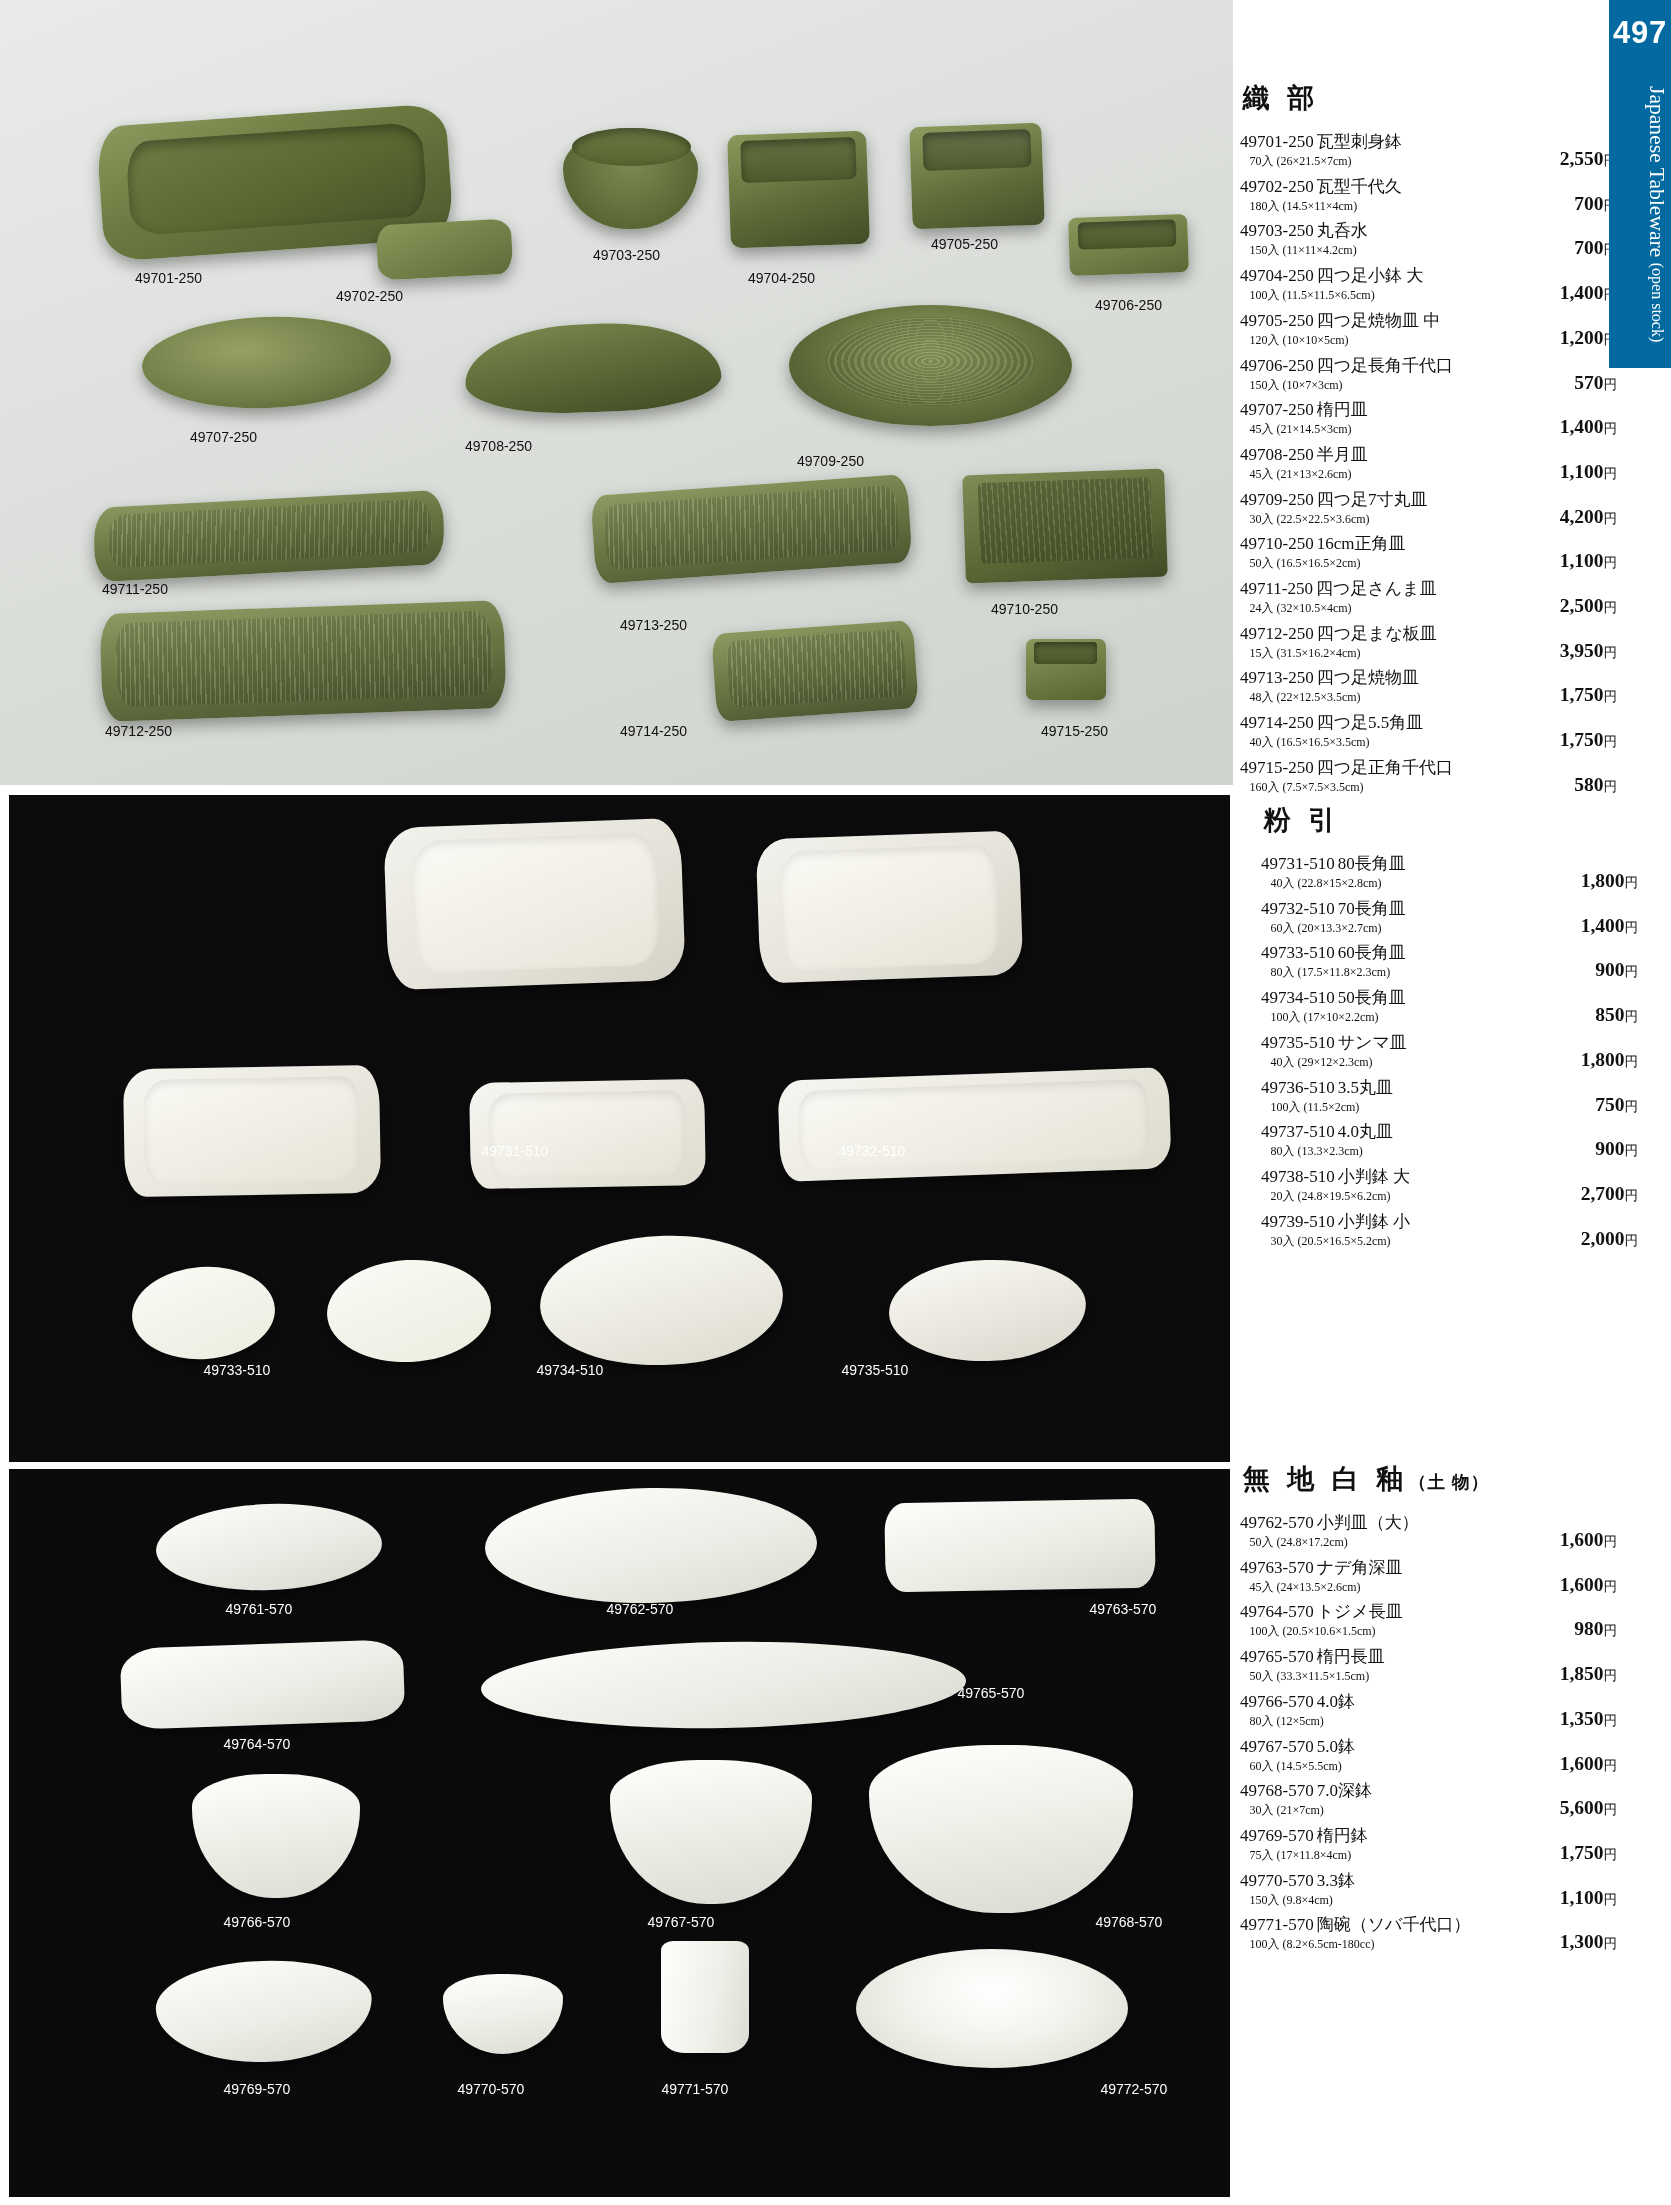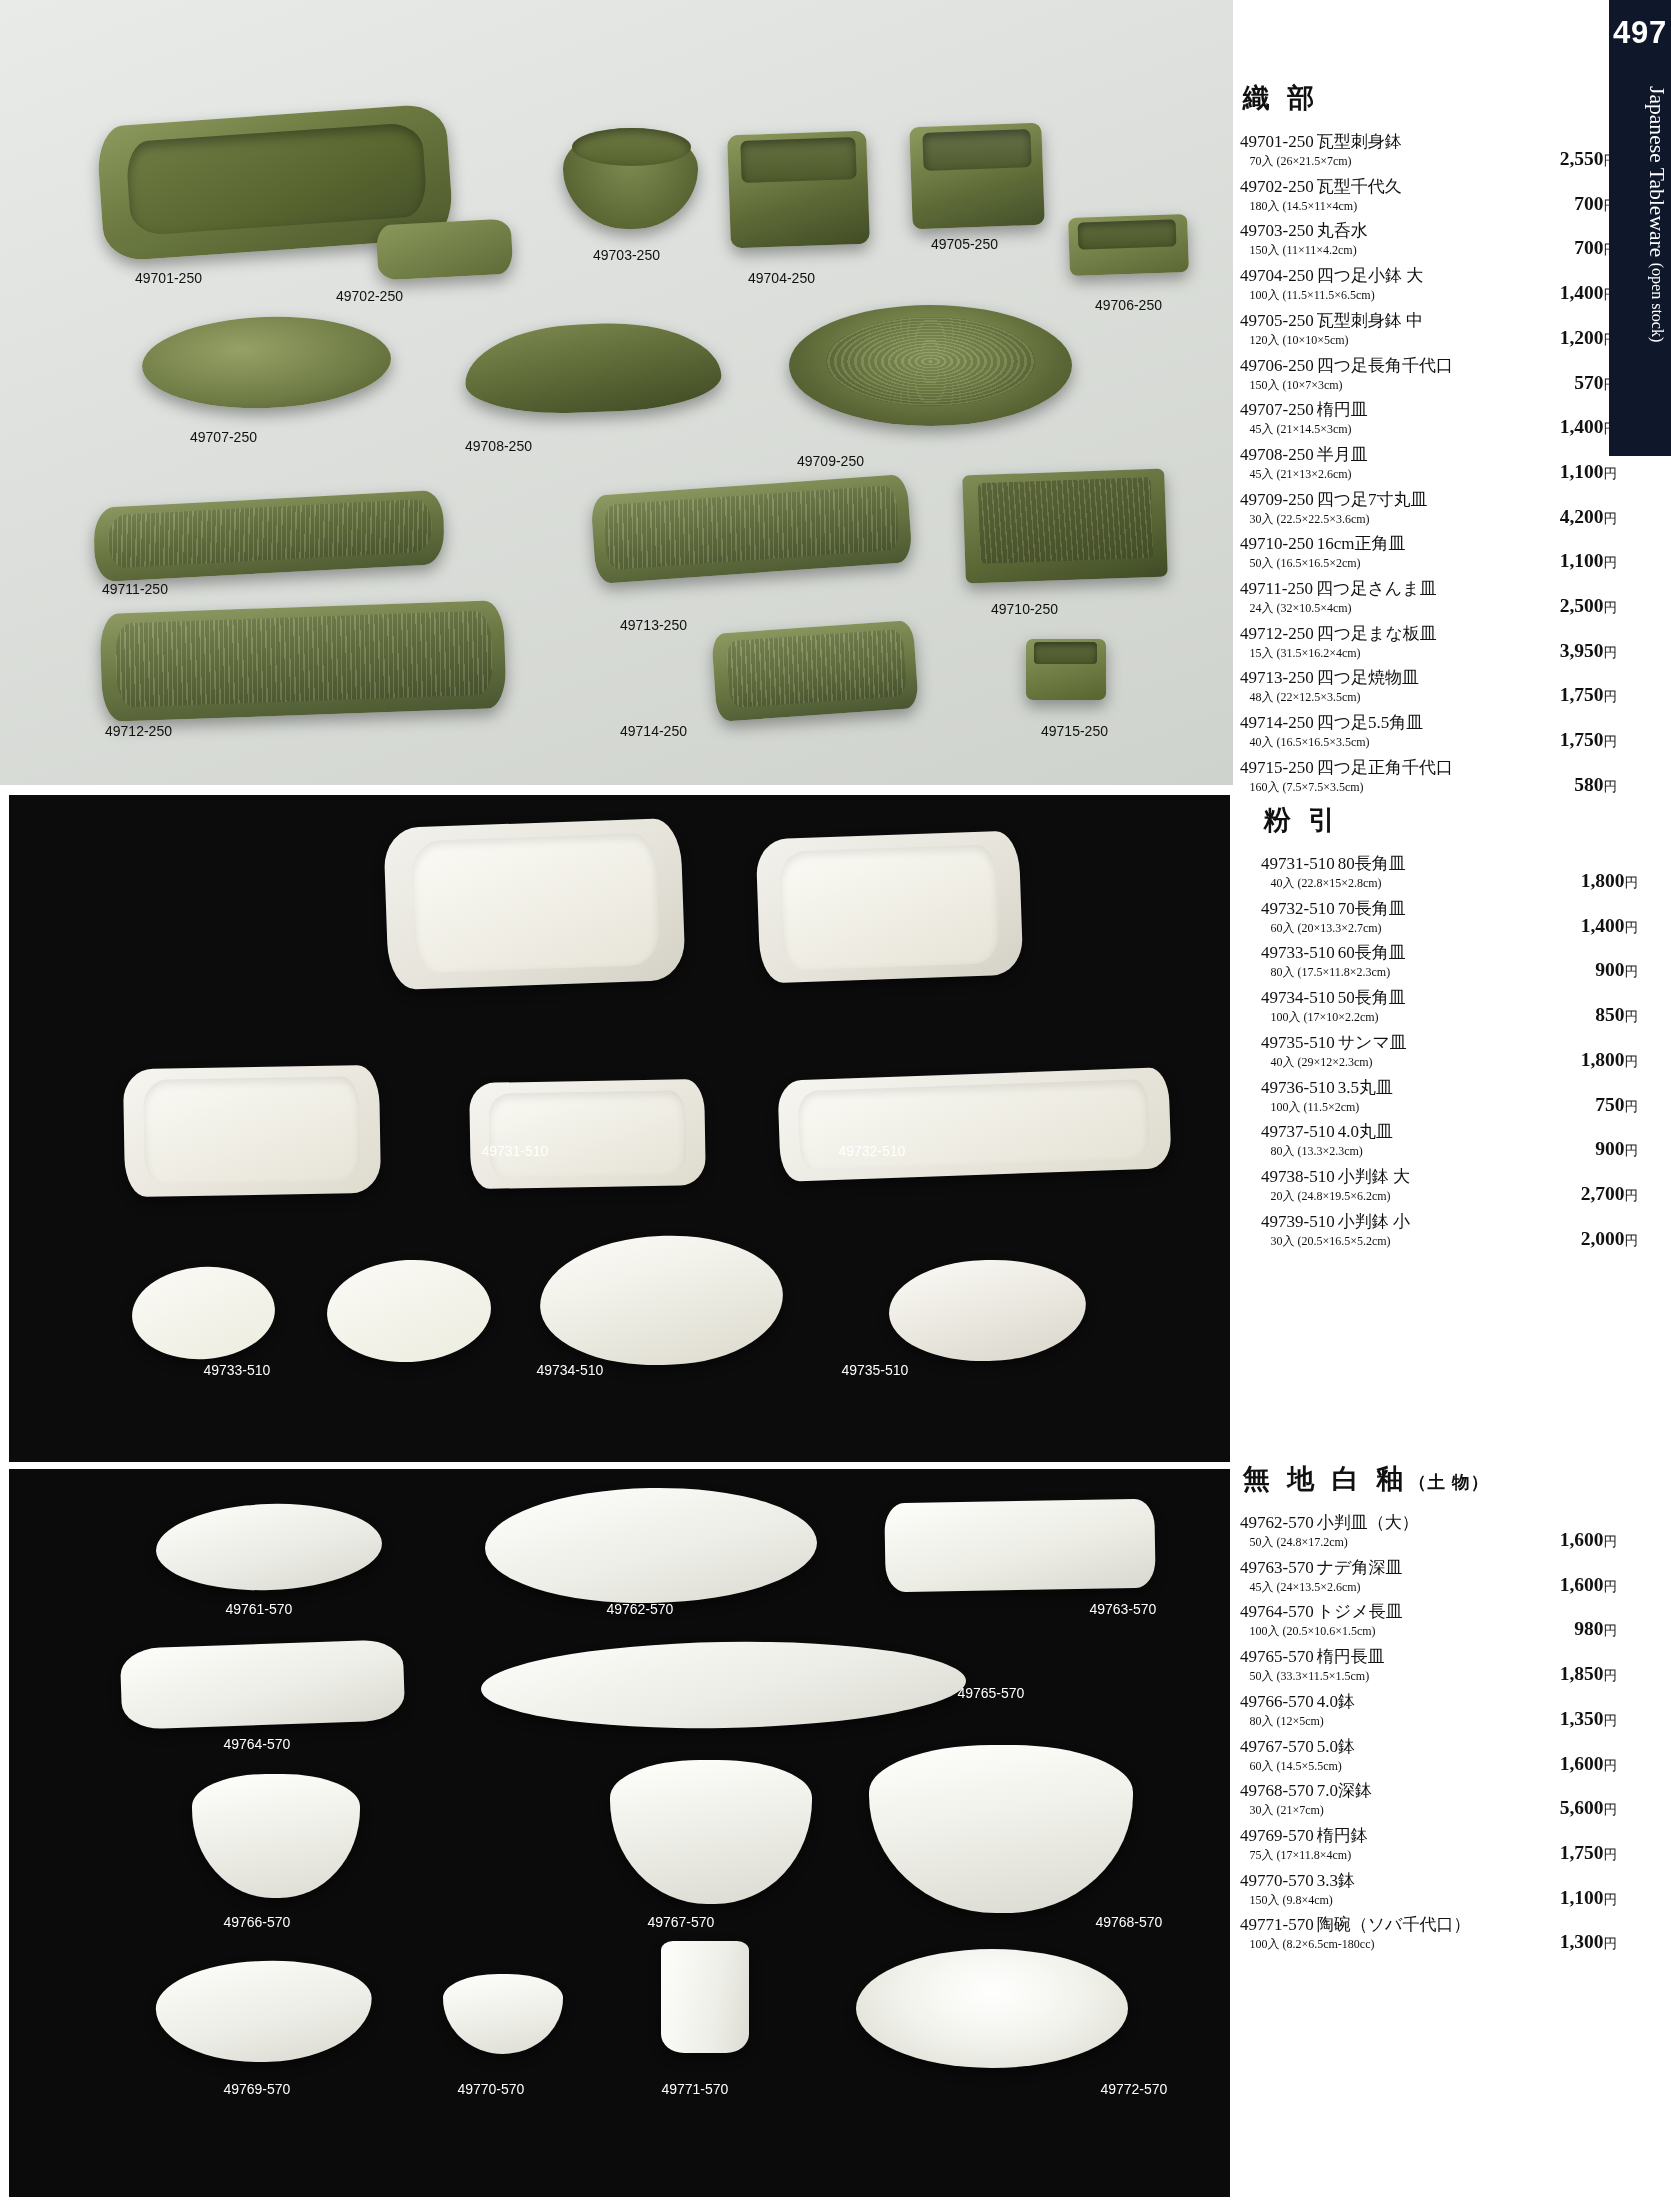--- a/index.html
+++ b/index.html
@@ -8,22 +8,22 @@
     background:#ffffff;
     font-family:"Liberation Sans", sans-serif;
     position:relative;
     overflow:hidden;
   }
   
   #page { position:relative; width:1671px; height:2205px; background:#fff; }
 
   
   .side-tab {
-    position:absolute; right:0; top:0; width:62px; height:456px;
-    background:#0f172a;
+    position:absolute; right:0; top:0; width:62px; height:368px;
+    background:#0369a1;
   }
   .side-tab .pagenum {
     position:absolute; top:15px; left:0; width:62px; text-align:center;
     color:#fff; font-size:31px; font-weight:bold; letter-spacing:0.7px;
   }
   .side-tab .vtext {
     position:absolute; top:81px; left:0; width:62px; height:418px;
     color:#fff;
     font-family:"Liberation Serif", serif;
     writing-mode:vertical-rl;
@@ -393,21 +393,21 @@
             </tr>
           <tr class="row-line">
               <td class="it-left"><span class="it-code">49703-250</span> <span class="it-code">丸呑水</span><div class="it-spec">150入 (11×11×4.2cm)</div></td>
               <td class="it-price"><span>700</span><span class="yen">円</span></td>
             </tr>
           <tr class="row-line">
               <td class="it-left"><span class="it-code">49704-250</span> <span class="it-code">四つ足小鉢 大</span><div class="it-spec">100入 (11.5×11.5×6.5cm)</div></td>
               <td class="it-price"><span>1,400</span><span class="yen">円</span></td>
             </tr>
           <tr class="row-line">
-              <td class="it-left"><span class="it-code">49705-250</span> <span class="it-code">瓦型刺身鉢 中</span><div class="it-spec">120入 (10×10×5cm)</div></td>
+              <td class="it-left"><span class="it-code">49705-250</span> <span class="it-code">四つ足焼物皿 中</span><div class="it-spec">120入 (10×10×5cm)</div></td>
               <td class="it-price"><span>1,200</span><span class="yen">円</span></td>
             </tr>
           <tr class="row-line">
               <td class="it-left"><span class="it-code">49706-250</span> <span class="it-code">四つ足長角千代口</span><div class="it-spec">150入 (10×7×3cm)</div></td>
               <td class="it-price"><span>570</span><span class="yen">円</span></td>
             </tr>
           <tr class="row-line">
               <td class="it-left"><span class="it-code">49707-250</span> <span class="it-code">楕円皿</span><div class="it-spec">45入 (21×14.5×3cm)</div></td>
               <td class="it-price"><span>1,400</span><span class="yen">円</span></td>
             </tr>

